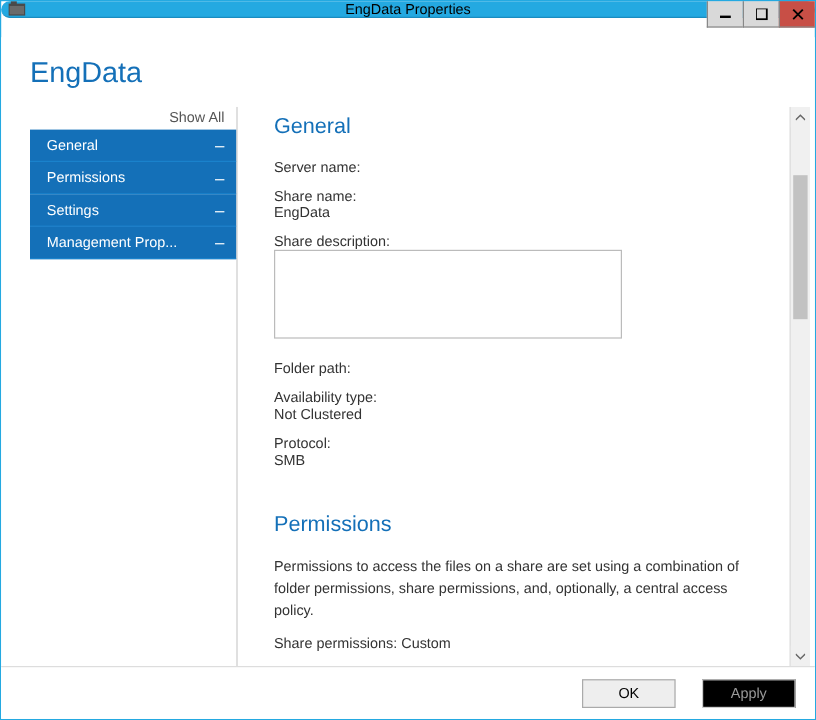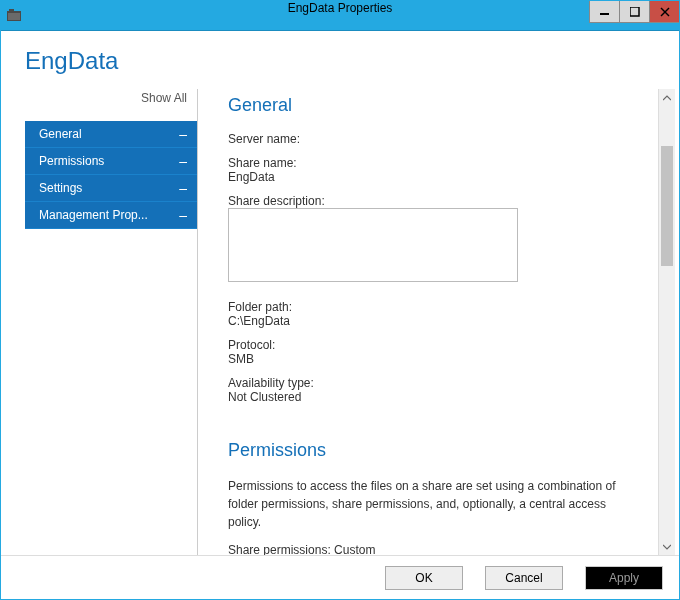--- a/index.html
+++ b/index.html
@@ -1,32 +1,32 @@
 <!DOCTYPE html>
 <html><head>
 <meta charset="utf-8">
 <style>
   * { box-sizing: border-box; }
   html, body { margin: 0; padding: 0; font-family: "Segoe UI", Arial, sans-serif; font-size: 12px; color: #222; background: #fff; }
   .window { width: 680px; height: 600px; border: 1px solid #24a9e1; position: relative; background: #fff; }
-  .titlebar { height: 30px; background: #24a9e1; display: flex; justify-content: space-between; border-bottom: 1px solid #1a8cc0; }
+  .titlebar { height: 14px; background: #24a9e1; display: flex; justify-content: space-between; border-bottom: 1px solid #1a8cc0; border-radius: 14px; }
   .titlebar-left { display: flex; align-items: center; padding-left: 6px; }
   .titlebar-title { position: absolute; left: 0; right: 0; text-align: center; color: #000; font-size: 12px; pointer-events: none; }
   .win-controls { display: flex; height: 100%; }
   .win-btn { width: 30px; height: 22px; margin-top: 0; display: flex; align-items: center; justify-content: center; background: #c9c9c9; border-left: 1px solid #888; border-bottom: 1px solid #888; }
   .win-btn.close { background: #c84f46; }
   .win-btn.min { background: #d9d9d9; }
   .win-btn.max { background: #d9d9d9; }
   .win-btn svg { display: block; }
   .client { position: absolute; top: 30px; left: 0; right: 0; bottom: 0; background: #fff; }
   .inner { padding: 16px 4px 0 24px; height: calc(100% - 44px); display: flex; flex-direction: column; }
   .header-title { font-size: 24px; color: #1470b8; font-weight: 400; margin-bottom: 14px; }
   .body { flex: 1; display: flex; overflow: hidden; }
   .sidebar { width: 172px; padding-right: 0; }
-  .show-all { text-align: right; padding: 2px 10px 16px 0; color: #555; font-size: 12px; }
+  .show-all { text-align: right; padding: 2px 10px 3px 0; color: #555; font-size: 12px; }
   .nav-item { background: #1470b8; color: #fff; padding: 6px 10px 6px 14px; display: flex; justify-content: space-between; align-items: center; cursor: pointer; border-bottom: 1px solid #1a82cc; font-size: 12px; }
   .nav-item .minus { font-size: 14px; line-height: 1; }
   .divider { width: 1px; background: #ccc; margin: 0 0 0 0; }
   .content-wrap { flex: 1; position: relative; display: flex; }
   .content { flex: 1; overflow-y: auto; padding: 0 6px 8px 30px; }
   .scrollbar { width: 17px; background: #f0f0f0; border-left: 1px solid #ddd; display: flex; flex-direction: column; }
   .sb-btn { height: 17px; background: #f0f0f0; display: flex; align-items: center; justify-content: center; }
   .sb-track { flex: 1; position: relative; }
   .sb-thumb { position: absolute; top: 40px; left: 2px; right: 2px; height: 120px; background: #c2c2c2; }
   .section-title { font-size: 18px; color: #1470b8; font-weight: 400; margin: 6px 0 16px 0; }
@@ -111,29 +111,28 @@
             </div>
             <div class="row">
               <div class="label">Share description:</div>
               <div class="value">
                   <div class="desc-box"></div>
                 </div>
             </div>
             <div style="height:8px"></div>
             <div class="row">
               <div class="label">Folder path:</div>
-              <div class="value">C:\EngData</div>
+            </div>
+            <div class="row">
+              <div class="label">Availability type:</div>
+              <div class="value">Not Clustered</div>
             </div>
             <div class="row">
               <div class="label">Protocol:</div>
               <div class="value">SMB</div>
-            </div>
-            <div class="row">
-              <div class="label">Availability type:</div>
-              <div class="value">Not Clustered</div>
             </div>
 
             <div style="height:20px"></div>
             <div class="section-title">Permissions</div>
             <div class="perm-text">Permissions to access the files on a share are set using a combination of folder permissions, share permissions, and, optionally, a central access policy.</div>
             <div class="perm-text" style="margin-bottom:16px">Share permissions: Custom</div>
           </div>
           <div class="scrollbar">
             <div class="sb-btn">
               <svg width="8" height="6">
@@ -147,17 +146,16 @@
               <svg width="8" height="6">
                   <polyline points="0,1 4,5 8,1" fill="none" stroke="#666" stroke-width="1.2"></polyline>
                 </svg>
             </div>
           </div>
         </div>
       </div>
     </div>
     <div class="footer">
       <button class="btn">OK</button>
-      <button class="btn">Cancel</button>
       <button class="btn" disabled="">Apply</button>
     </div>
   </div>
 </div>
 
 </body></html>

